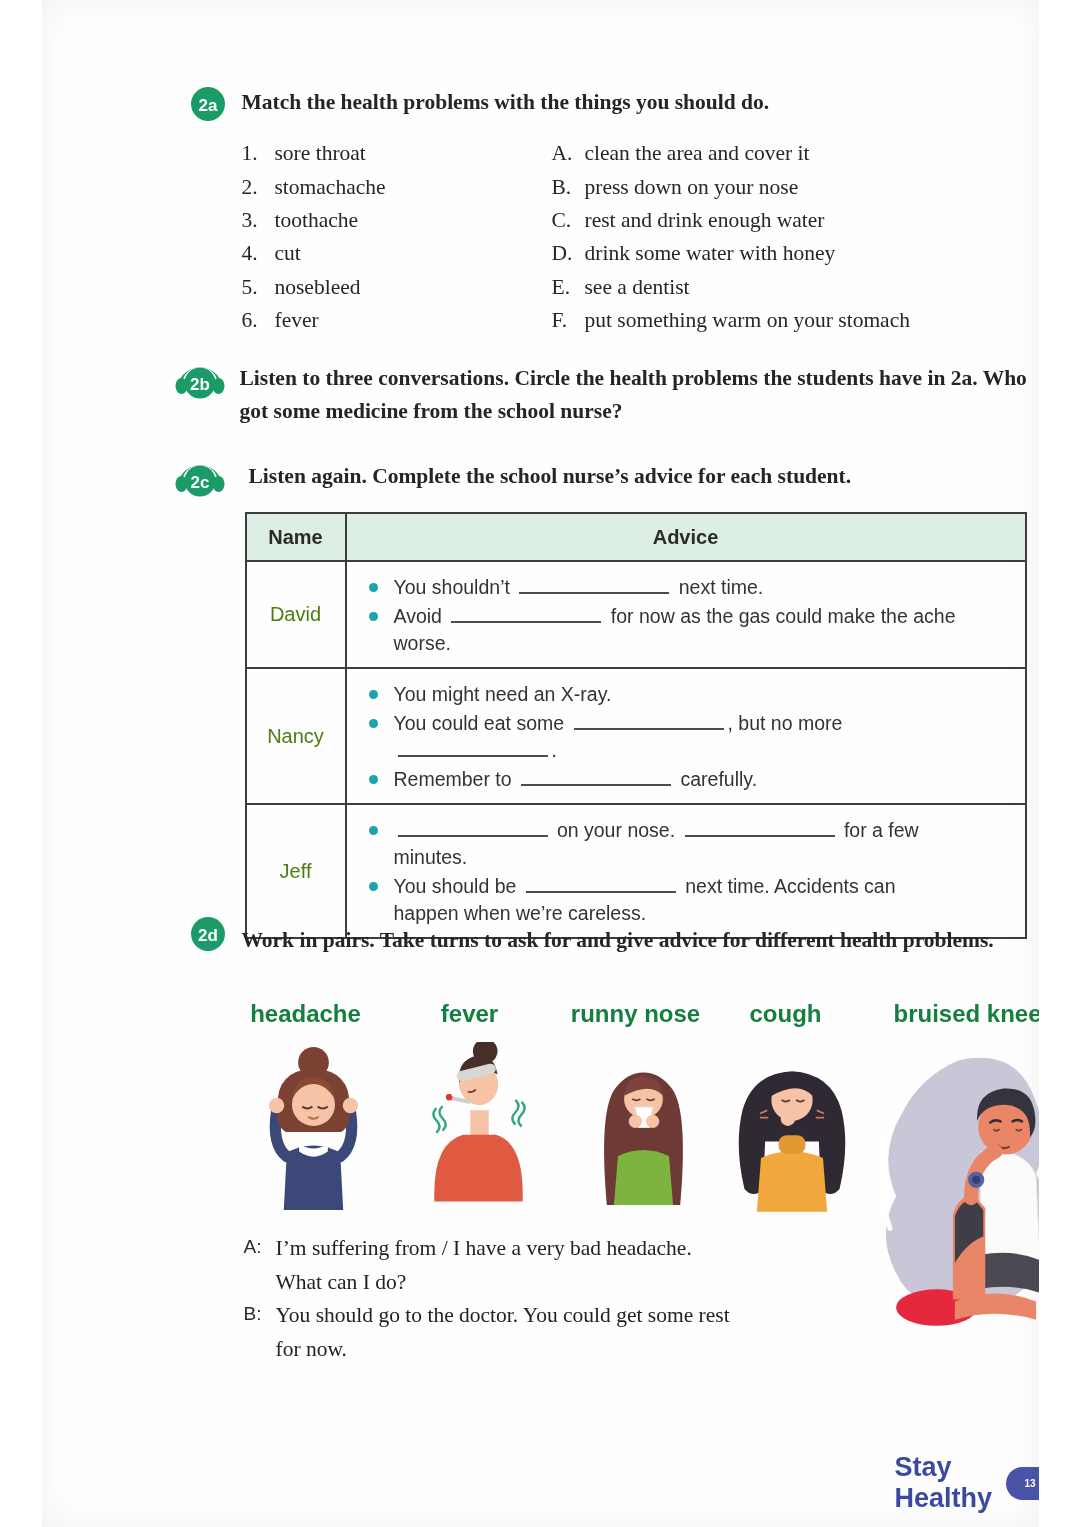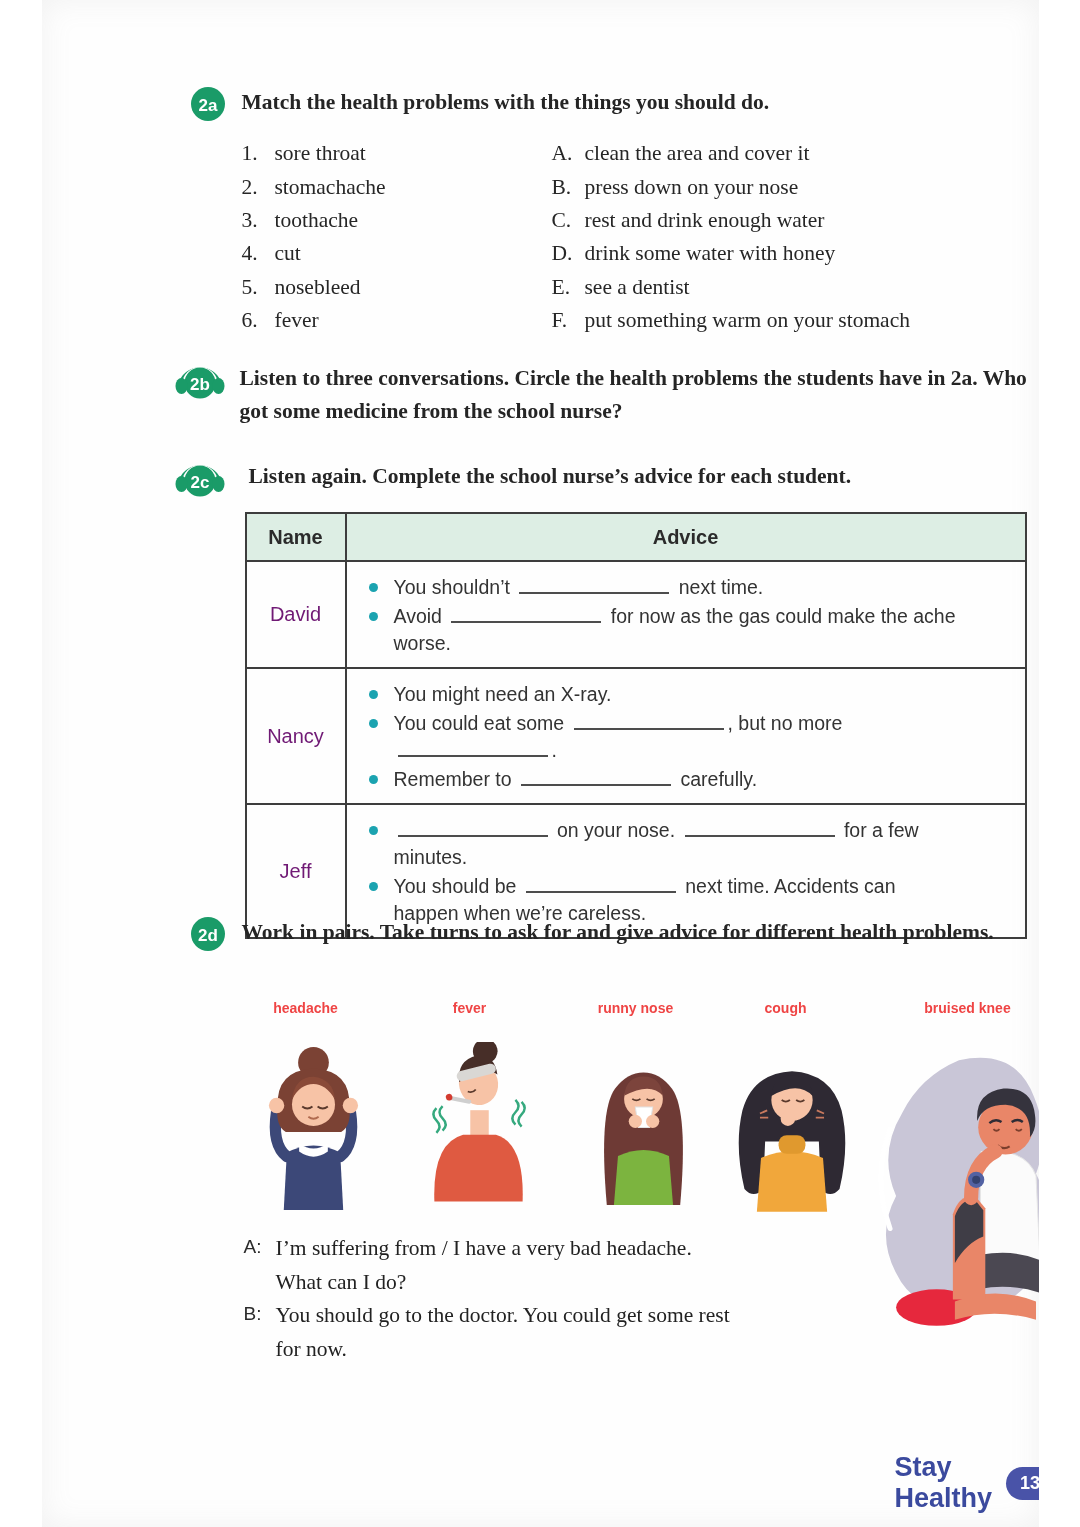--- a/index.html
+++ b/index.html
@@ -20,44 +20,44 @@
   .match-item .mnum{width:33px;}
   
   .advice-table{
     position:absolute;left:203px;top:512px;width:782px;
     border-collapse:collapse;table-layout:fixed;
     font-family:"Liberation Sans", sans-serif;font-size:19.5px;color:#333;
   }
   .advice-table td,.advice-table th{border:2px solid #3d3d3d;vertical-align:middle;}
   .advice-table th{background:#ddeee4;font-size:20px;color:#2b2b2b;font-weight:700;padding:10px 4px;}
   .th-name{width:90px;}
-  .td-name{text-align:center;font-size:20px;color:#701a75;border-radius:14px;}
+  .td-name{text-align:center;font-size:20px;color:#4d7c0f;border-radius:14px;}
   .td-advice{padding:10px 66px 8px 18px;vertical-align:middle;}
   .advice-line{display:flex;margin:2px 0;line-height:27px;}
   .advice-line .bullet{flex:0 0 9px;width:9px;height:9px;border-radius:50%;background:#1ba3b0;margin:9px 16px 0 4px;}
   .advice-line .atext{flex:1;}
   .blank{display:inline-block;width:150px;height:15px;border-bottom:2px solid #4d4d4d;margin:0 4px;}
   
   .vocab-label{
     position:absolute;transform:translateX(-50%);
     font-family:"Liberation Sans", sans-serif;font-weight:700;
-    font-size:14px;color:#ef4444;white-space:nowrap;top:1000px;
+    font-size:24px;color:#15803d;white-space:nowrap;top:1000px;
   }
   .char{position:absolute;}
   .dialogue{position:absolute;left:202px;top:1232px;font-size:21.5px;color:#222;}
   .dlg-row{display:flex;}
   .dlg-speaker{width:32px;font-family:"Liberation Sans", sans-serif;font-size:19px;padding-top:4px;color:#2b2b2b;}
   .dlg-line{height:33.5px;line-height:33.5px;}
   
   .footer{position:absolute;left:853px;top:1452px;display:flex;align-items:center;gap:14px;}
   .footer-label{font-family:"Liberation Sans", sans-serif;font-weight:700;font-size:27px;color:#3b4a9e;}
   .page-pill{
     min-width:48px;height:33px;border-radius:17px;background:#4953a8;
     display:flex;align-items:center;justify-content:center;
-    font-family:"Liberation Sans", sans-serif;font-weight:700;font-size:18px;color:#fff;
+    font-family:"Liberation Sans", sans-serif;font-weight:700;font-size:10px;color:#fff;
   }
 </style>
 </head>
 <body>
 
 <div class="page">
 
   <div class="sec-header" style="left:148px;top:86px;gap:16px;">
     <svg class="badge-plain" viewBox="0 0 36 36">
       <circle cx="18" cy="18" r="17" fill="#1a9b68"></circle>
@@ -195,21 +195,21 @@
           </td>
         </tr>
       </tbody>
   </table>
 
   <div class="sec-header" style="left:148px;top:916px;gap:16px;">
     <svg class="badge-plain" viewBox="0 0 36 36">
       <circle cx="18" cy="18" r="17" fill="#1a9b68"></circle>
       <text x="18" y="24.5" text-anchor="middle" font-family="Liberation Sans, sans-serif" font-size="17" font-weight="bold" fill="#ffffff">2d</text>
     </svg>
-    <div class="sec-title" style="width:760px;line-height:33px;">Work in pairs. Take turns to ask for and give advice for different health problems.</div>
+    <div class="sec-title" style="width:760px;line-height:33px;margin-top:8px;">Work in pairs. Take turns to ask for and give advice for different health problems.</div>
   </div>
 
   <div id="vocab-row">
       <span class="vocab-label" style="left: 264px;">headache</span>
       <span class="vocab-label" style="left: 428px;">fever</span>
       <span class="vocab-label" style="left: 594px;">runny nose</span>
       <span class="vocab-label" style="left: 744px;">cough</span>
       <span class="vocab-label" style="left: 926px;">bruised knee</span>
     </div>
 

